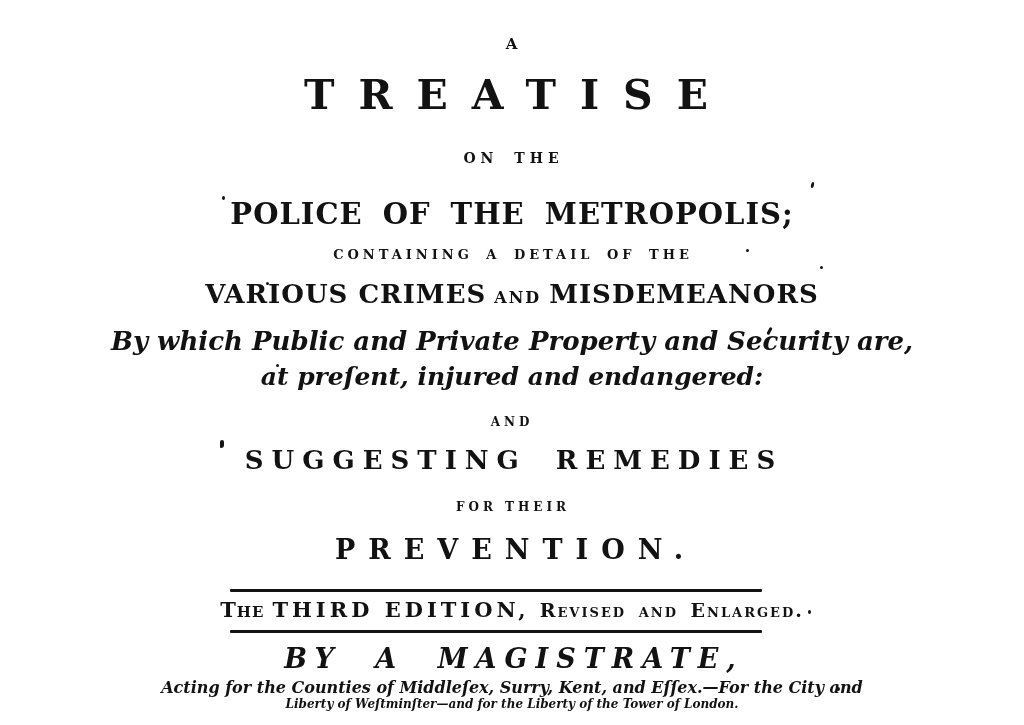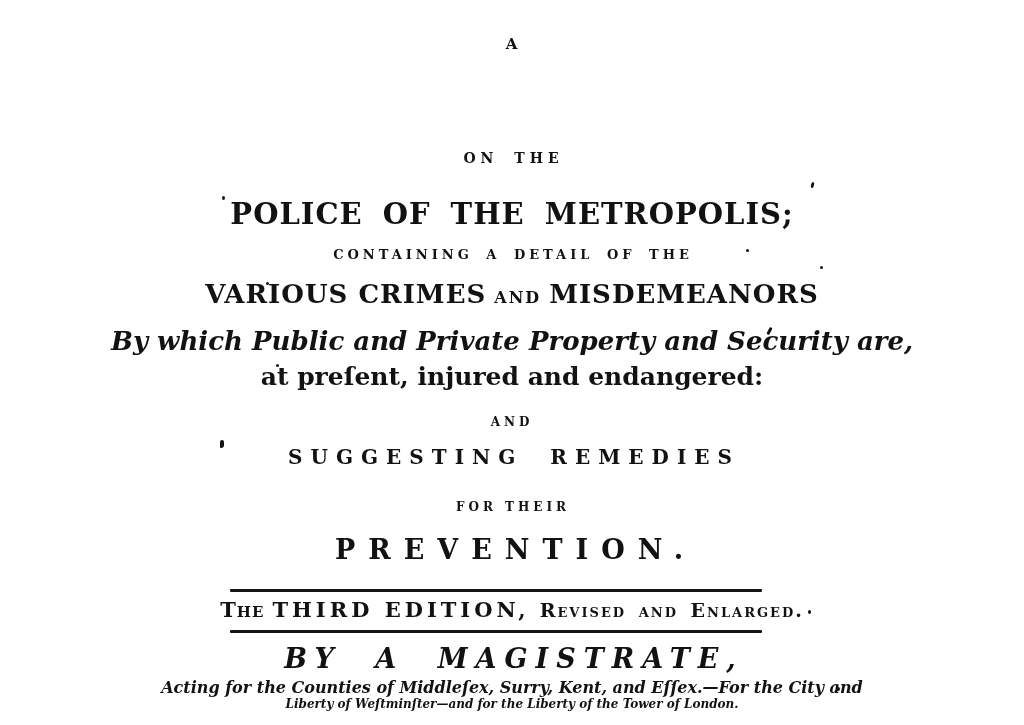--- a/index.html
+++ b/index.html
@@ -26,23 +26,23 @@
     color: #121212;
   }
   .article-a     { top: 36px;  font-size: 15px; font-weight: 700; letter-spacing: 1px; }
   .main-title    { top: 72px;  font-size: 41px; font-weight: 700; letter-spacing: 24px; text-indent: 12px; }
   .on-the        { top: 150px; font-size: 14px; font-weight: 700; letter-spacing: 5px; text-indent: 3px; word-spacing: 6px; }
   .subject       { top: 198px; font-size: 29px; font-weight: 700; letter-spacing: 1px; word-spacing: 9px; }
   .containing    { top: 248px; font-size: 13px; font-weight: 700; letter-spacing: 4px; text-indent: 2px; word-spacing: 5px; }
   .crimes        { top: 280px; font-size: 26px; font-weight: 600; letter-spacing: 1px; }
   .crimes .conj  { font-size: 16px; font-weight: 700; letter-spacing: 2px; margin: 0 8px; }
   .impact1       { top: 327px; font-size: 26px; font-style: italic; font-weight: 600; }
-  .impact2       { top: 363px; font-size: 25px; font-weight: 600; }
+  .impact2       { top: 363px; font-size: 25px; font-style: italic; font-weight: 600; }
   .and-word      { top: 416px; font-size: 12px; font-weight: 700; letter-spacing: 4px; }
-  .remedies      { top: 446px; font-size: 20px; font-weight: 600; letter-spacing: 8px; word-spacing: 12px; text-indent: 4px; text-align: center; }
+  .remedies      { top: 446px; font-size: 26px; font-weight: 600; letter-spacing: 8px; word-spacing: 12px; text-indent: 4px; text-align: center; }
   .for-their     { top: 501px; font-size: 12px; font-weight: 700; letter-spacing: 4px; text-indent: 2px; }
   .prevention    { top: 534px; font-size: 27px; font-weight: 600; letter-spacing: 13px; text-indent: 7px; }
   .rule {
     position: absolute;
     left: 230px;
     width: 532px;
     height: 3px;
     background: #141414;
     border-radius: 1px;
   }
@@ -61,20 +61,21 @@
     border-radius: 50%;
   }
 </style>
 </head>
 <body>
 
 <div id="scan-page">
 
   <div class="line article-a">A</div>
 
+  <div class="line main-title">TREATISE</div>
 
   <div class="line on-the">ON THE</div>
 
   <div class="line subject">POLICE OF THE METROPOLIS;</div>
 
   <div class="line containing">CONTAINING A DETAIL OF THE</div>
 
   <div class="line crimes"><span>VARIOUS CRIMES</span><span class="conj">AND</span><span>MISDEMEANORS</span></div>
 
   <div class="line impact1">By which Public and Private Property and Security are,</div>

